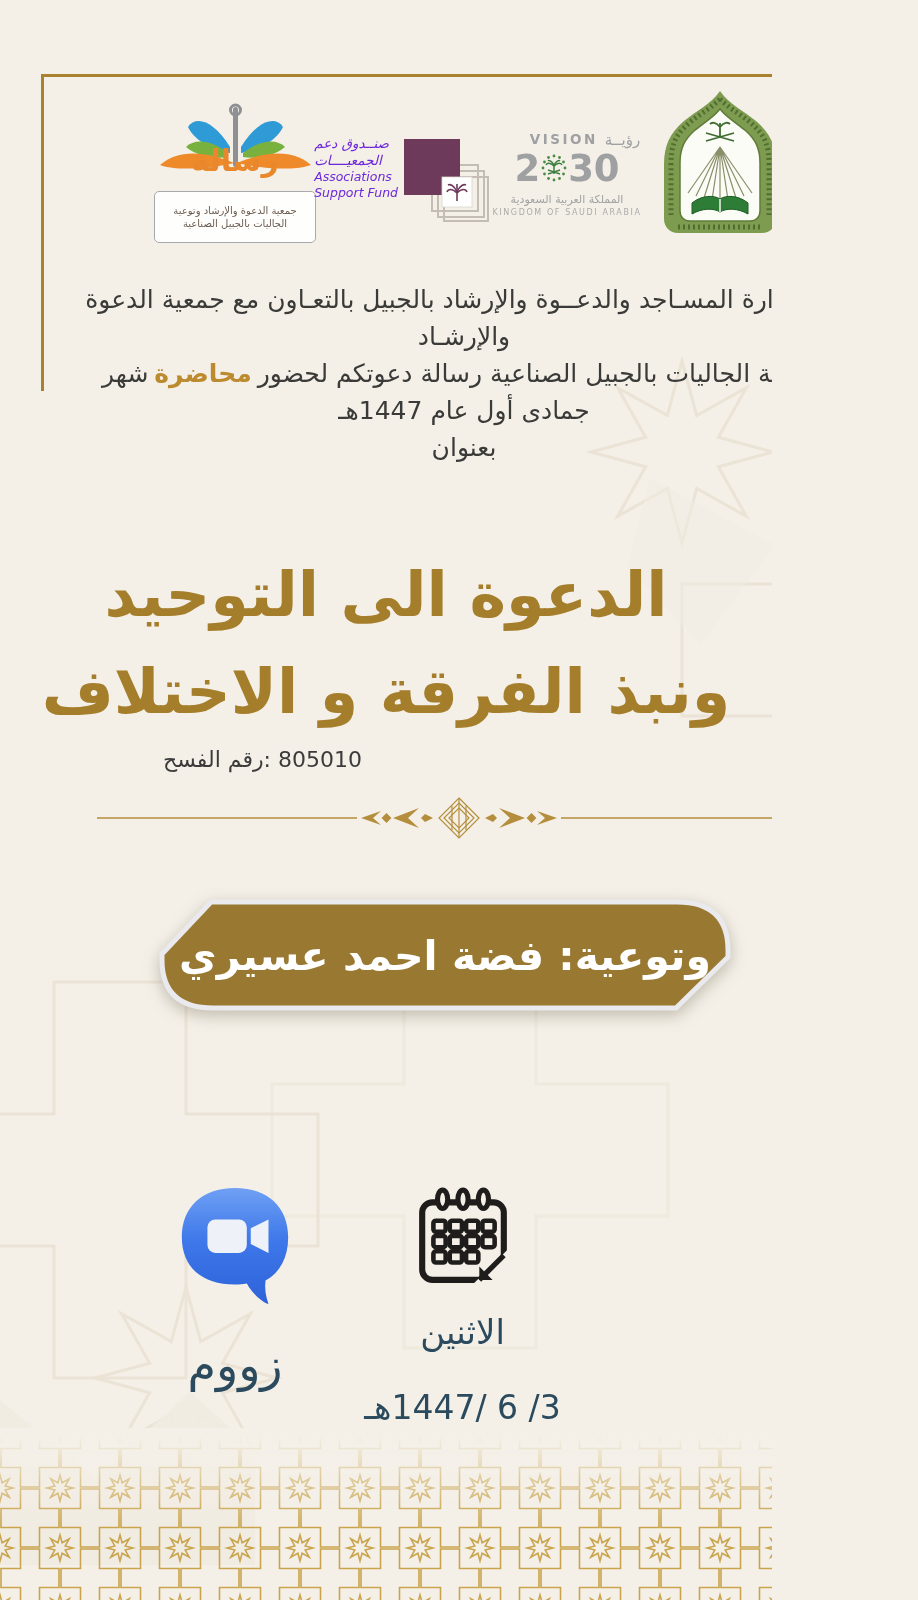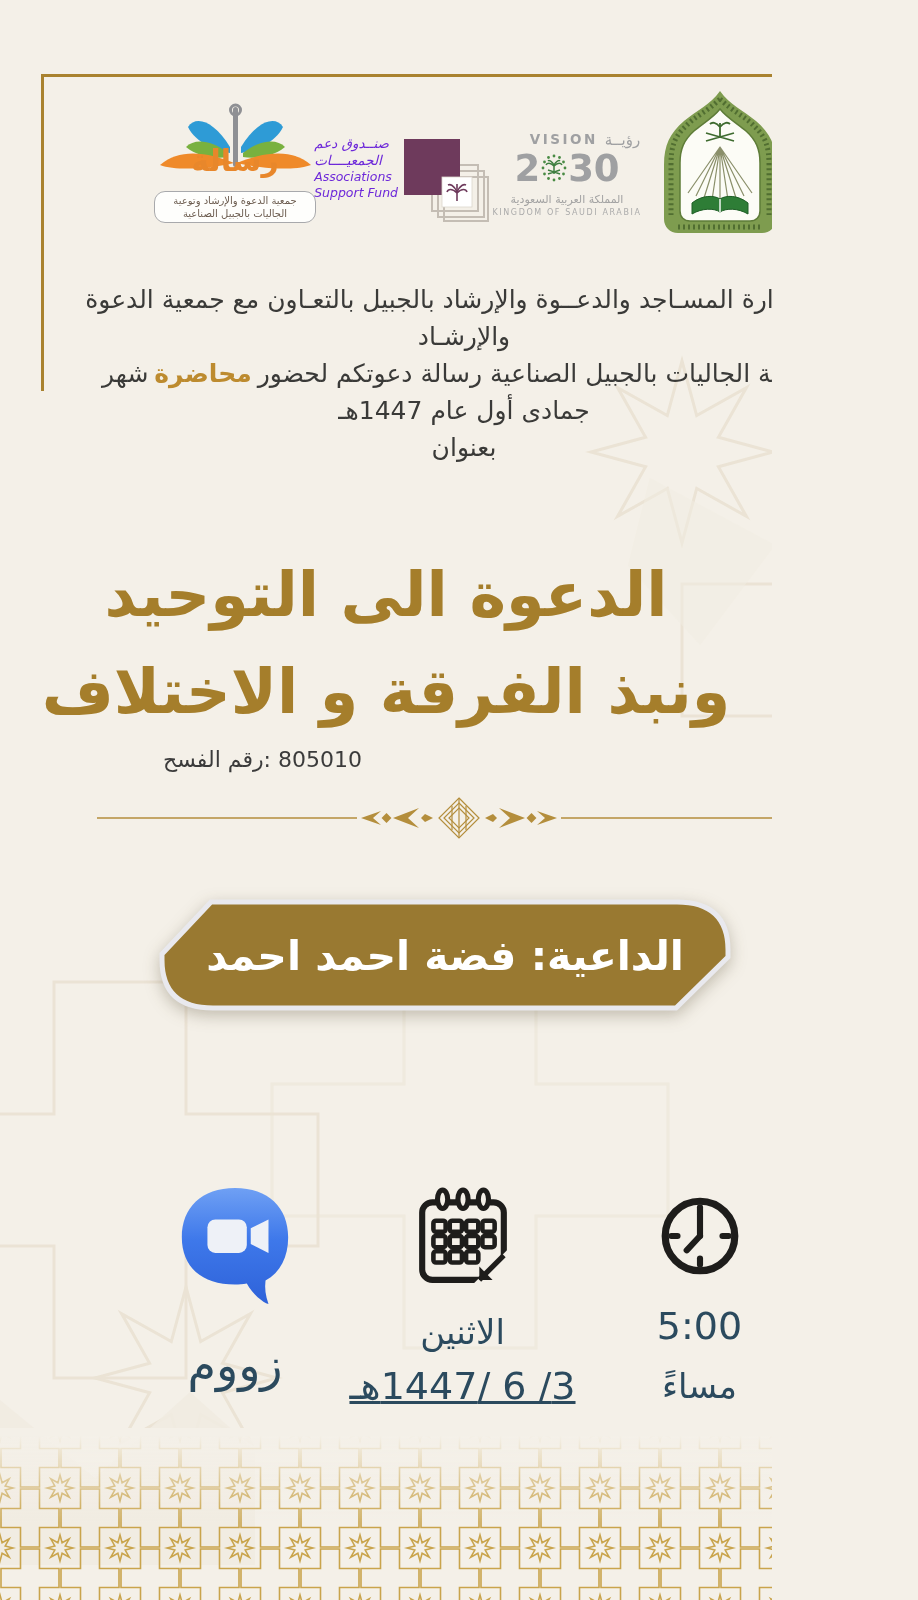--- a/index.html
+++ b/index.html
@@ -7,21 +7,21 @@
           font-family:"DejaVu Sans",sans-serif;}
   .abs{position:absolute;}
   
   .frame{position:absolute;left:41px;top:74px;width:840px;height:314px;
          border:3px solid #A9822F;border-bottom:none;}
   
   .logo{position:absolute;}
   .resalah-word{position:absolute;left:0;right:0;top:40px;text-align:center;
                 font-size:30px;font-weight:bold;color:#E8872B;}
   .resalah-cap{position:absolute;left:4px;right:4px;top:88px;background:#FEFEFC;
-               border:1.5px solid #A8A9AC;border-radius:11px;padding:2px 6px;
+               border:1.5px solid #A8A9AC;border-radius:5px;padding:12px 6px;
                font-size:10px;line-height:13px;color:#6B5B4E;text-align:center;direction:rtl;}
   .asf-text{position:absolute;right:94px;top:0;text-align:left;direction:rtl;color:#6d28d9;font-style:italic;}
   .asf-text .ar{font-size:13.5px;line-height:17px;}
   .asf-text .en{font-size:12.5px;line-height:16px;direction:ltr;}
   .vision{display:flex;flex-direction:column;align-items:center;direction:ltr;}
   .vision-row1{display:flex;gap:7px;align-items:flex-start;color:#9FA0A2;margin-left:36px;}
   .vision-row1 .en{font-size:13.5px;letter-spacing:2.5px;font-weight:600;}
   .vision-row1 .ar{font-size:15px;}
   .vision-row2{display:flex;align-items:center;color:#9FA0A2;font-size:37px;font-weight:bold;line-height:40px;}
   .vision-c-ar{font-size:11px;color:#A3A3A3;margin-top:4px;}
@@ -40,21 +40,21 @@
   .banner{position:absolute;left:159px;top:899px;width:572px;height:114px;}
   .banner svg{filter:drop-shadow(0 5px 8px rgba(60,50,20,.28));}
   .banner-text{position:absolute;inset:0;display:flex;align-items:center;justify-content:center;
                direction:rtl;color:#FFFFFF;font-size:41px;font-weight:bold;}
   
   .col{position:absolute;display:flex;flex-direction:column;align-items:center;color:#2B4A5E;}
   .col-zoom{left:150px;top:1182px;width:170px;}
   .col-date{left:375px;top:1186px;width:175px;}
   .col-time{left:612px;top:1192px;width:175px;}
   .lbl{font-size:46px;direction:rtl;}
-  .dateline{display:flex;direction:ltr;font-size:38px;margin-top:12px;text-decoration:underline;}
+  .dateline{display:flex;direction:ltr;font-size:33px;margin-top:36px;}
   
   .pattern{position:absolute;left:0;top:1428px;width:918px;height:172px;}
   .fade{position:absolute;left:0;top:1428px;width:918px;height:95px;
         background:linear-gradient(180deg,#F4F0E8 8%,rgba(244,240,232,0) 100%);}
 </style>
 </head>
 <body>
 
 <div class="poster">
 
@@ -212,21 +212,21 @@
       <path d="M364,7 L379,22 L364,37 L349,22 Z"></path>
       <path d="M364,12 L374,22 L364,32 L354,22 Z"></path>
       <path d="M364,2 L364,42 M357,10 L357,34 M371,10 L371,34"></path>
     </g>
   </svg>
 
   <div class="banner">
     <svg width="572" height="114" viewBox="0 0 572 114">
       <path d="M52,3 H518 Q569,3 569,51 L569,58 L517,109 H54 Q3,109 3,61 L3,55 Z" fill="#997931" stroke="#E9E9EE" stroke-width="5"></path>
     </svg>
-    <div class="banner-text">الداعية: فضة احمد احمد</div>
+    <div class="banner-text">وتوعية: فضة احمد عسيري</div>
   </div>
 
   <div class="col col-zoom">
     <svg width="124" height="128" viewBox="0 0 124 130">
       <defs>
         <linearGradient id="zg" x1="0" y1="0" x2="0" y2="1">
           <stop offset="0" stop-color="#6FA0F4"></stop>
           <stop offset="0.45" stop-color="#3E78EA"></stop>
           <stop offset="1" stop-color="#2E62D9"></stop>
         </linearGradient>
@@ -266,35 +266,20 @@
       </g>
     </svg>
     <div class="lbl" style="margin-top:26px;font-size:34px;">الاثنين</div>
     <div class="dateline">
       <span dir="rtl">1447هـ</span>
         <span style="white-space:pre;">/ 6 /</span>
         <span>3</span>
     </div>
   </div>
 
-  <div class="col col-time">
-    <svg width="88" height="88" viewBox="0 0 86 86">
-      <circle cx="43" cy="43" r="34" fill="none" stroke="#1E1D1B" stroke-width="7"></circle>
-      <g stroke="#1E1D1B" stroke-width="6" stroke-linecap="round">
-        <line x1="43" y1="15" x2="43" y2="21"></line>
-        <line x1="43" y1="65" x2="43" y2="71"></line>
-        <line x1="15" y1="43" x2="21" y2="43"></line>
-        <line x1="65" y1="43" x2="71" y2="43"></line>
-        <line x1="43" y1="43" x2="43" y2="22"></line>
-        <line x1="43" y1="43" x2="30" y2="57"></line>
-      </g>
-    </svg>
-    <div class="lbl" style="margin-top:24px;font-size:38px;direction:ltr;">5:00</div>
-    <div class="lbl" style="margin-top:18px;font-size:34px;">مساءً</div>
-  </div>
 
   <svg class="pattern" viewBox="0 0 918 172">
     <defs>
       <path id="st8" d="M0,-13 L2.1,-5.2 L9.2,-9.2 L5.2,-2.1 L13,0 L5.2,2.1 L9.2,9.2 L2.1,5.2 L0,13 L-2.1,5.2 L-9.2,9.2 L-5.2,2.1 L-13,0 L-5.2,-2.1 L-9.2,-9.2 L-2.1,-5.2 Z"></path>
       <pattern id="scp" width="60" height="60" patternUnits="userSpaceOnUse">
         <g fill="none" stroke="#C9A44C" stroke-width="1.6">
           <path d="M20.5,1 H39.5 V20.5 H59 V39.5 H39.5 V59 H20.5 V39.5 H1 V20.5 H20.5 Z"></path>
           <use href="#st8" x="0" y="0"></use>
           <use href="#st8" x="60" y="0"></use>
           <use href="#st8" x="0" y="60"></use>

